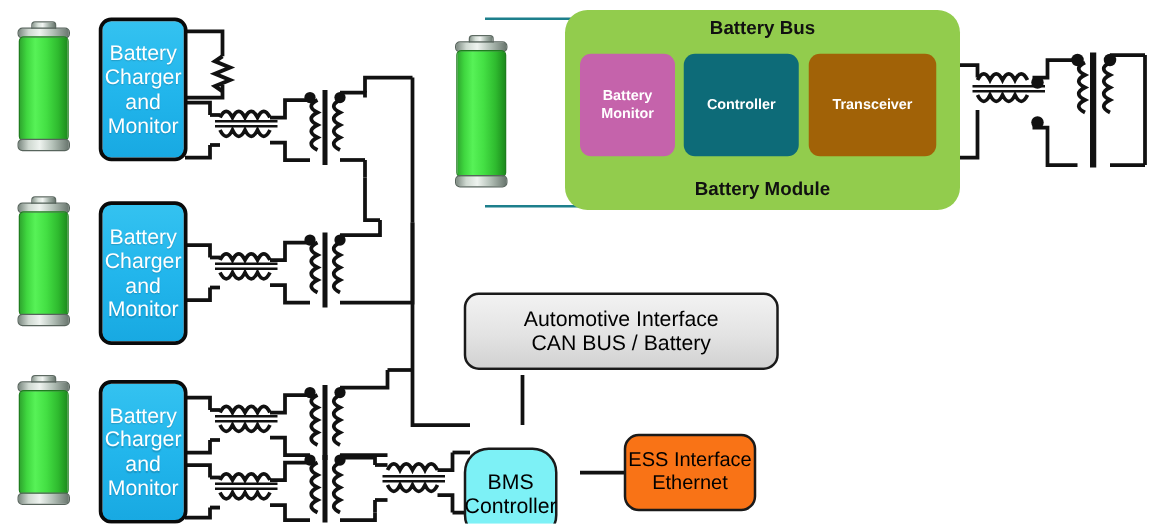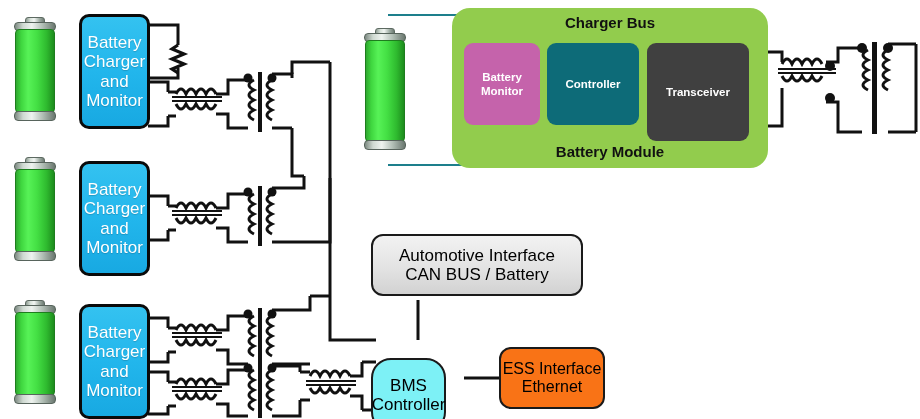--- a/index.html
+++ b/index.html
@@ -407,40 +407,40 @@
     <div class="bshadow" style="height:120px;"></div>
     <div class="bcap"></div>
     <div class="btoprim"></div>
     <div class="bbody" style="height:102px;"></div>
     <div class="bbotrim"></div>
   </div>
 
   <div class="module-green" style="left:452px; top:8px; width:316px; height:160px;">
   </div>
 
-  <div class="module-title" style="left:452px; top:14px; width:316px;">Charger Bus</div>
+  <div class="module-title" style="left:452px; top:14px; width:316px;">Battery Bus</div>
 
   <div class="sub-blk" style="left:464px; top:43px; width:76px; height:82px; background:#c563ab;">
     <div>
       <span class="lbl-line">Battery</span>
       <span class="lbl-line">Monitor</span>
     </div>
   </div>
 
   <div class="sub-blk" style="left:547px; top:43px; width:92px; height:82px; background:#0d6b78;">
     <span>Controller</span>
   </div>
 
-  <div class="sub-blk" style="left:647px; top:43px; width:102px; height:98px; background:#404040;">
+  <div class="sub-blk" style="left:647px; top:43px; width:102px; height:82px; background:#a16207;">
     <span>Transceiver</span>
   </div>
 
   <div class="module-title" style="left:452px; top:143px; width:316px;">Battery Module</div>
 
-  <div class="blk blk-auto" style="left:371px; top:234px; width:212px; height:62px;">
+  <div class="blk blk-auto" style="left:371px; top:234px; width:252px; height:62px;">
     <div>
       <span class="lbl-line">Automotive Interface</span>
       <span class="lbl-line">CAN BUS / Battery</span>
     </div>
   </div>
 
   <div class="blk blk-bms" style="left:371px; top:358px; width:75px; height:74px;border-radius:20px;">
     <div>
       <span class="lbl-line">BMS</span>
       <span class="lbl-line">Controller</span>

